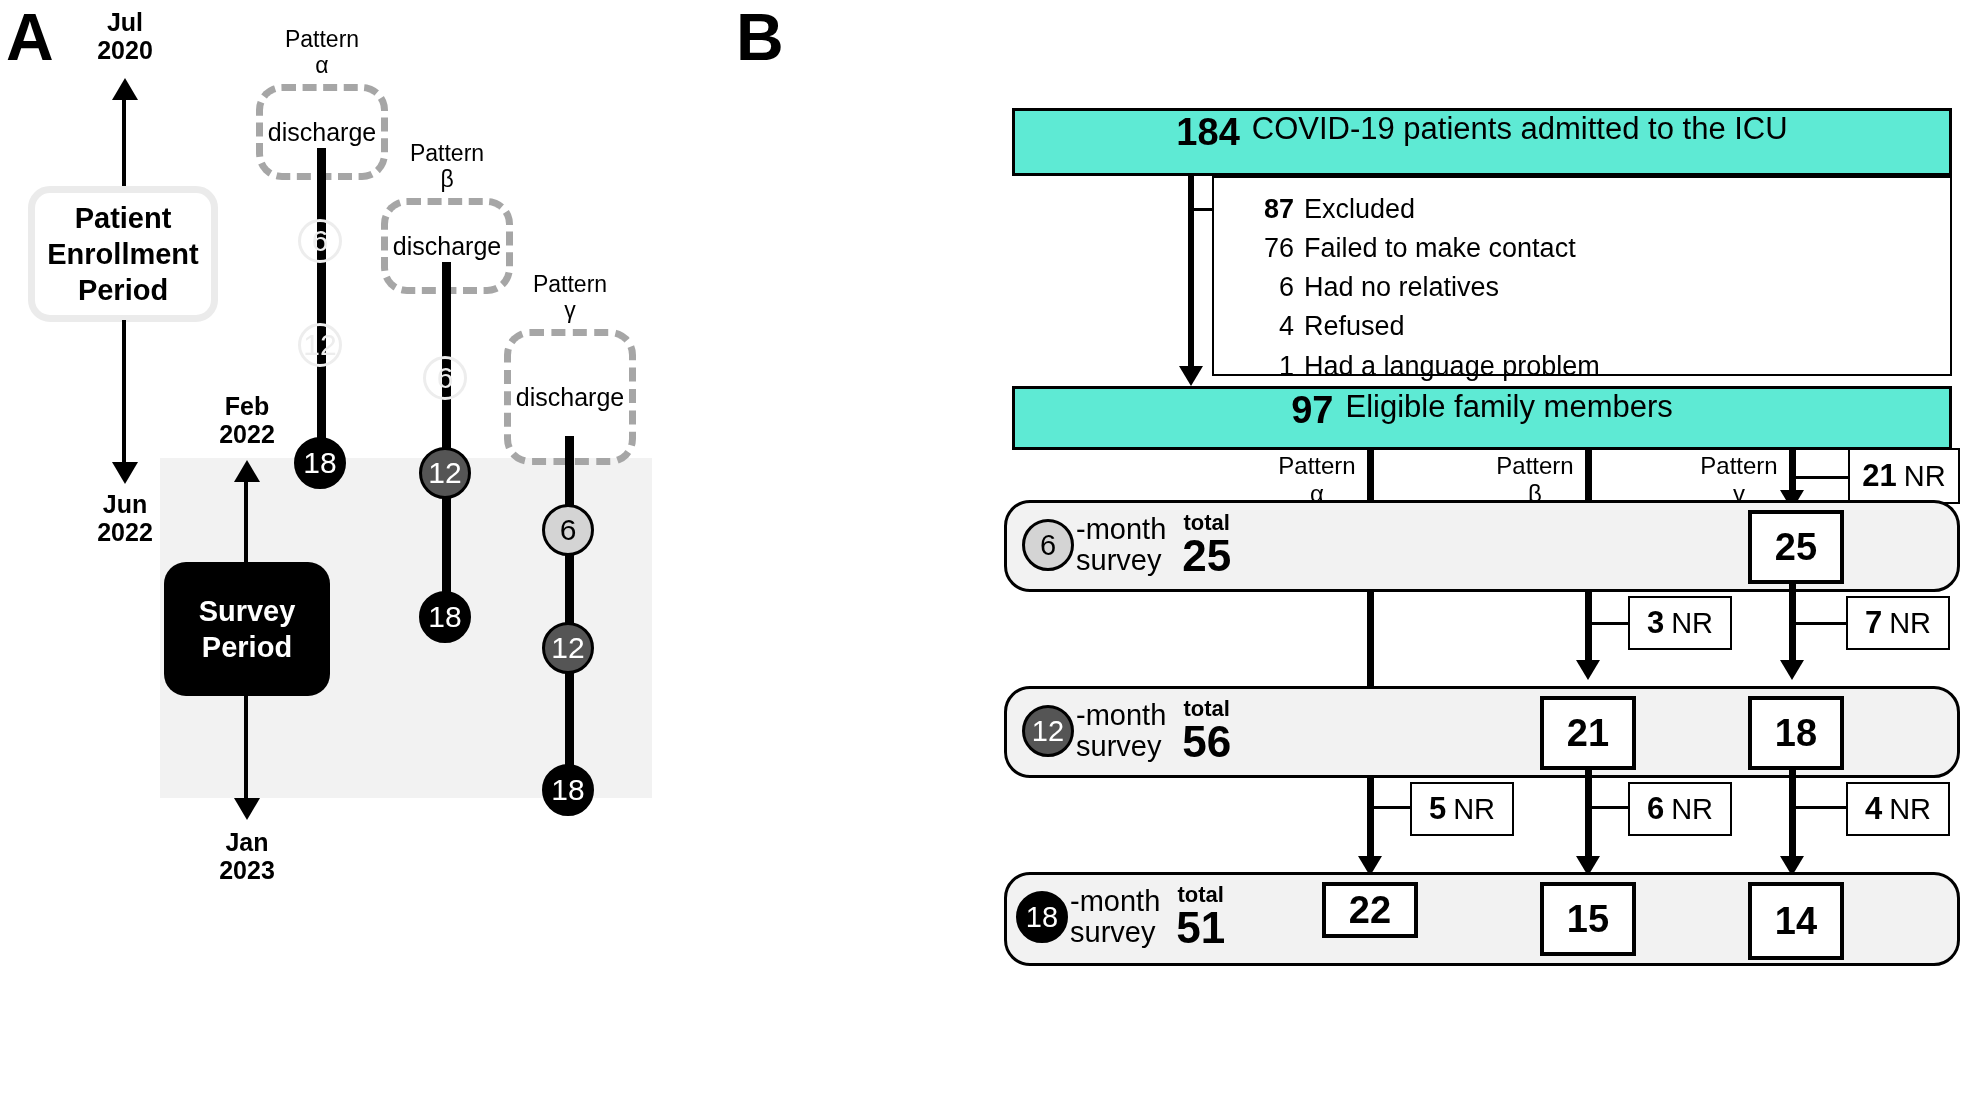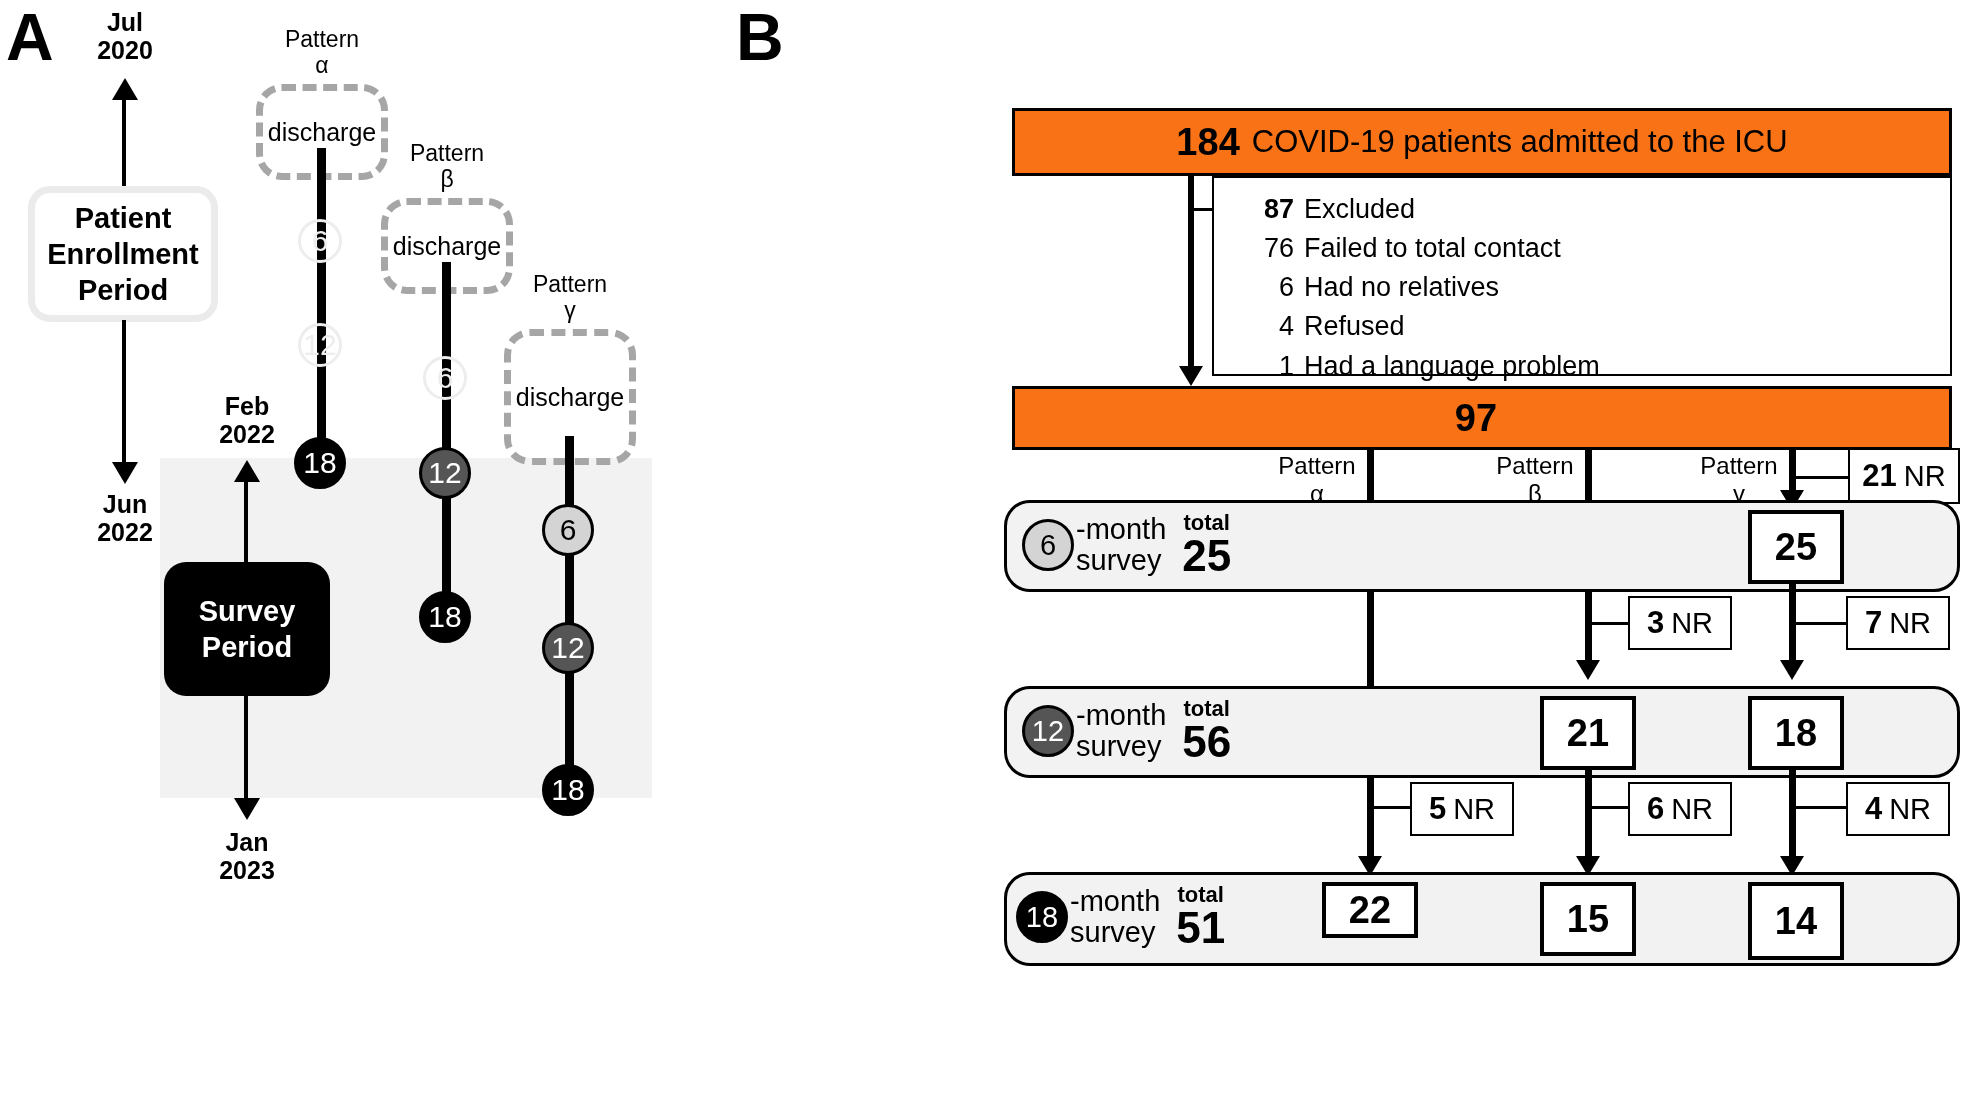--- a/index.html
+++ b/index.html
@@ -127,24 +127,24 @@
   }
   .node.dark {
     background: #000000;
     border: 3px solid #000000;
     color: #ffffff;
   }
 
   
   .b-box {
     box-sizing: border-box;
-    background: #f97316;
+    background: #5eead4;
     border: 3px solid #000000;
     display: flex;
-    align-items: center;
+    align-items: flex-start;
     font-size: 31px;
     white-space: nowrap;
   }
   .b-box.center { justify-content: center; }
   .b-box .num {
     font-weight: bold;
     font-size: 38px;
     margin-right: 12px;
   }
 
@@ -325,38 +325,39 @@
 
   <div class="abs hline" style="left:1188px; top:208px; width:26px; height:3px;"></div>
 
   <div class="abs excl-box" style="left:1212px; top:176px; width:740px; height:200px;">
     <div class="excl-line">
       <span class="en">87</span>
       <span>Excluded</span>
     </div>
     <div class="excl-line sub">
       <span class="en">76</span>
-      <span>Failed to total contact</span>
+      <span>Failed to make contact</span>
     </div>
     <div class="excl-line sub">
       <span class="en">6</span>
       <span>Had no relatives</span>
     </div>
     <div class="excl-line sub">
       <span class="en">4</span>
       <span>Refused</span>
     </div>
     <div class="excl-line sub">
       <span class="en">1</span>
       <span>Had a language problem</span>
     </div>
   </div>
 
   <div class="abs b-box center" style="left:1012px; top:386px; width:940px; height:64px;">
     <span class="num">97</span>
+    <span>Eligible family members</span>
   </div>
 
   <div class="abs vline" style="left:1367px; top:450px; width:7px; height:52px;"></div>
   <div class="abs pat-split" style="left:1262px; top:452px; width:110px;">Pattern
 α</div>
 
   <div class="abs vline" style="left:1585px; top:450px; width:7px; height:52px;"></div>
   <div class="abs pat-split" style="left:1480px; top:452px; width:110px;">Pattern
 β</div>
 

